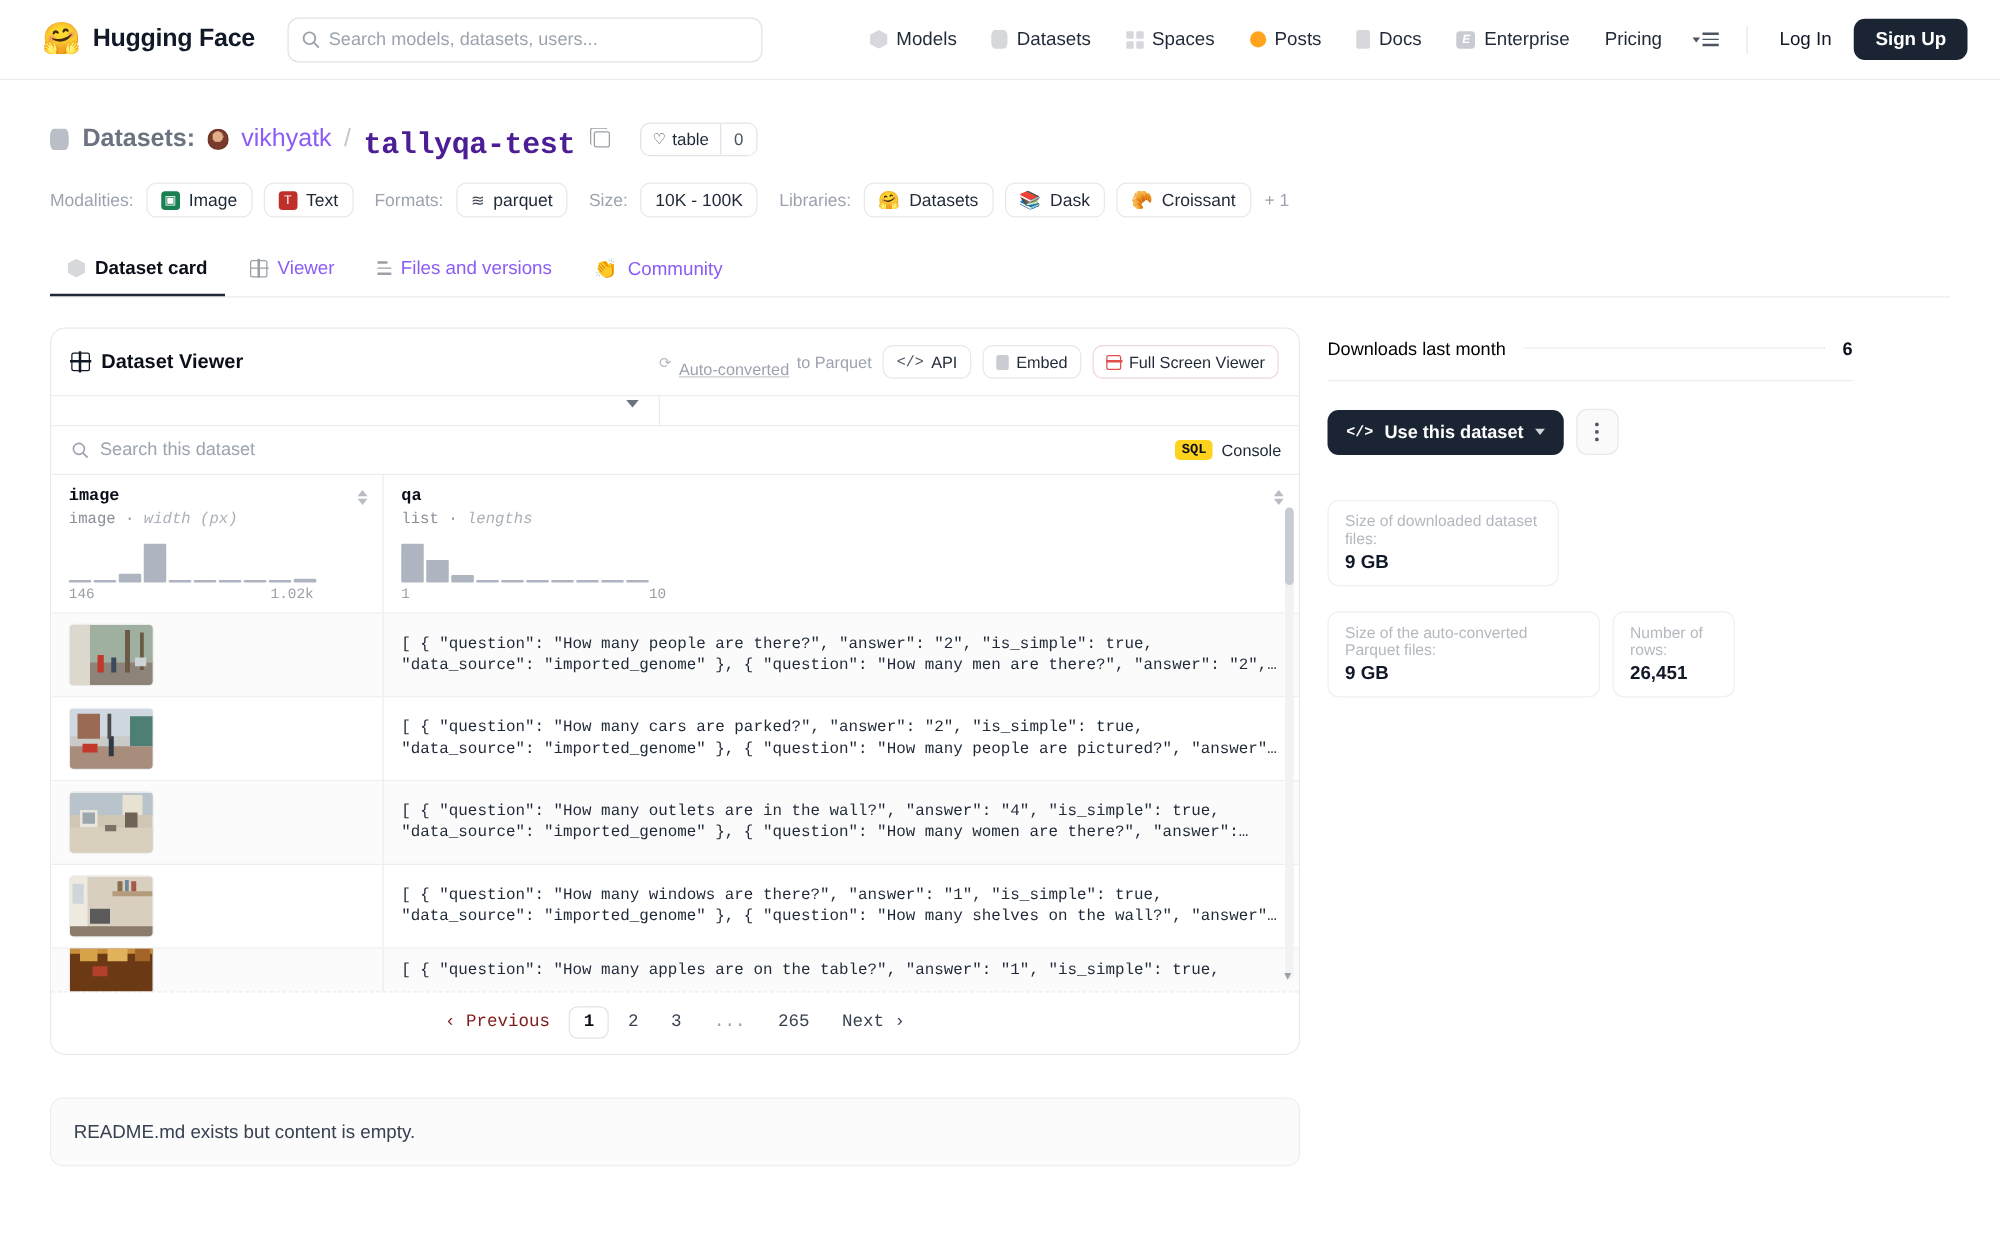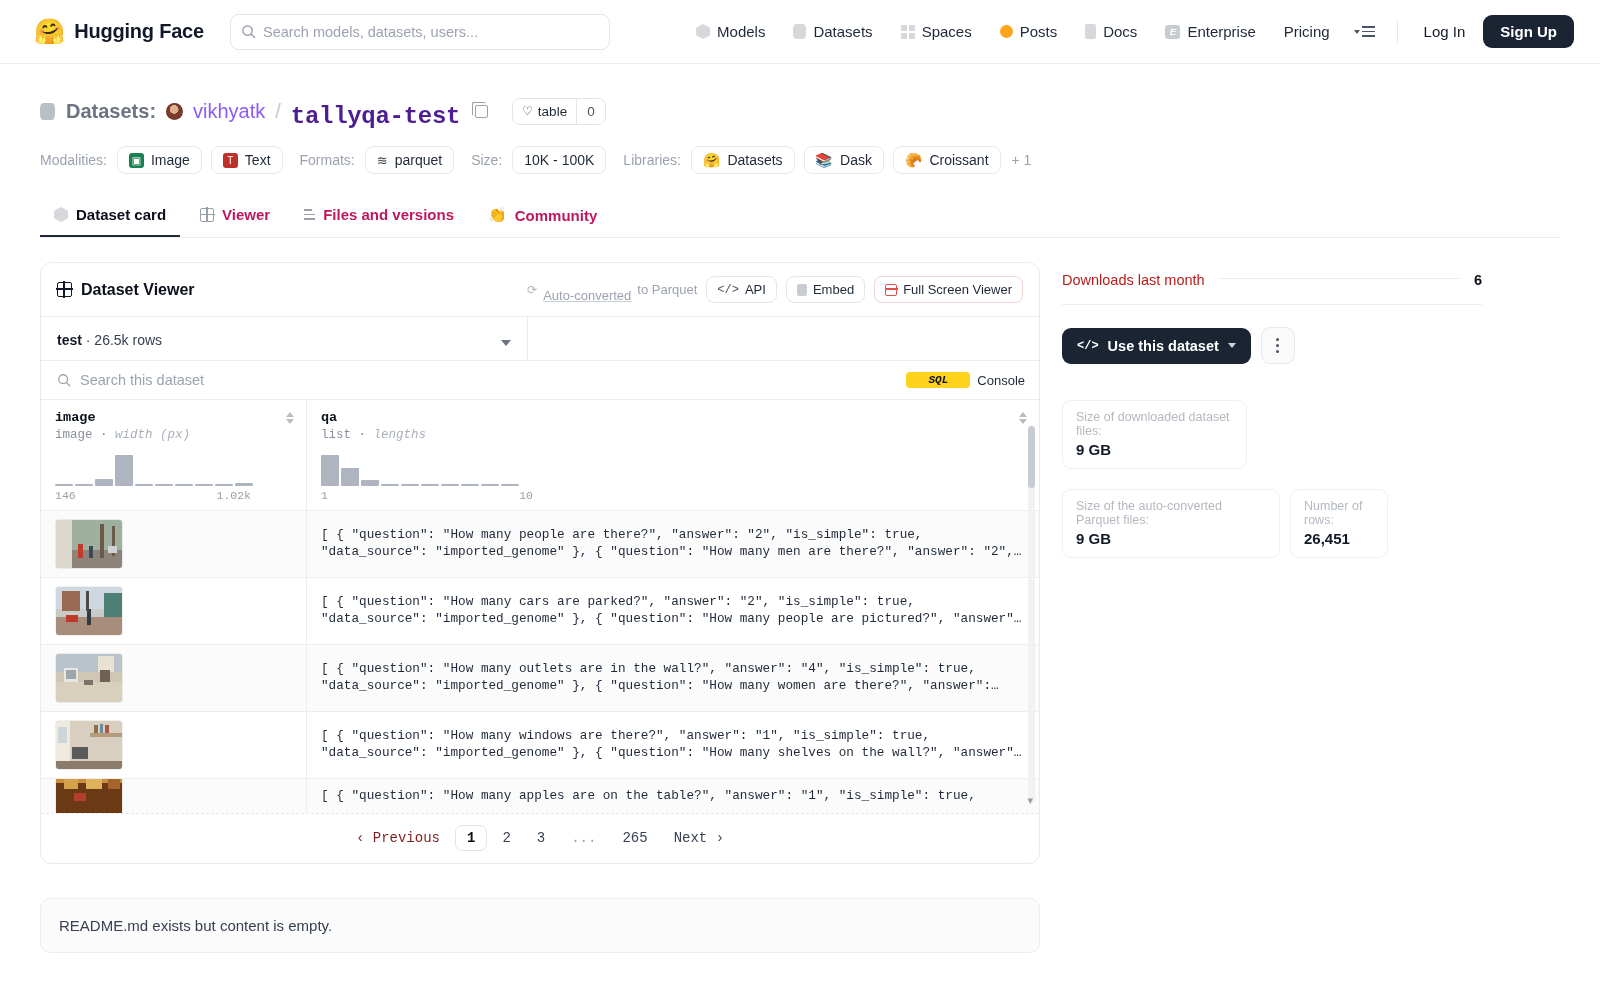--- a/index.html
+++ b/index.html
@@ -138,24 +138,23 @@
 
   
   .tabs {
     margin-top: 22px;
     display: flex; align-items: flex-start; gap: 6px;
     border-bottom: 1px solid #ececee;
   }
   .tab {
     display: flex; align-items: center; gap: 8px;
     padding: 10px 14px 12px 14px;
-    font-size: 15px; color: #be185d; cursor: pointer;
+    font-size: 15px; color: #8b5cf6; cursor: pointer;
     border-bottom: 2px solid transparent;
     margin-bottom: -1px;
-    font-weight: bold;
   }
   .tab.active { color: #0b0f19; font-weight: 700; border-bottom-color: #1f2937; }
   .tab-grid { width: 14px; height: 14px; border: 1.5px solid #9aa0a8; border-radius: 2px;
               position: relative; }
   .tab-grid:before { content:""; position:absolute; left:-1.5px; right:-1.5px; top: 5px;
                      height:1.5px; background:#9aa0a8; }
   .tab-grid:after { content:""; position:absolute; top:-1.5px; bottom:-1.5px; left: 5px;
                     width:1.5px; background:#9aa0a8; }
   .tab-files { display:flex; flex-direction:column; gap:2.5px; }
   .tab-files i { display:block; width:11px; height:1.7px; background:#9aa0a8; }
@@ -224,23 +223,22 @@
     border-top: 1px solid #ededef; padding: 11px 14px 11px 16px;
   }
   .search-left { display: flex; align-items: center; gap: 9px; }
   .search-ph { font-size: 14.5px; color: #9ca3af; }
   .sql-console {
     display: inline-flex; align-items: center; gap: 7px;
     font-size: 13px; color: #1f2937; cursor: pointer;
   }
   .sql-badge {
     background: #ffd21e; color: #0b0f19; font-weight: 700;
-    font-size: 11px; padding: 2px 22px; border-radius: 4px;
+    font-size: 11px; padding: 2px 5px; border-radius: 4px;
     font-family: "Liberation Mono", monospace;
-    font-style: italic;
   }
 
   
   .tbl-wrap { border-top: 1px solid #ededef; position: relative; }
   .tbl-head { display: flex; border-bottom: 1px solid #ededef; background: #fff; }
   .th {
     padding: 10px 14px 8px 14px;
     position: relative;
   }
   .th.c1 { width: 266px; border-right: 1px solid #ededef; }
@@ -310,21 +308,21 @@
     background: #fbfbfc;
     padding: 18px 18px;
     font-size: 15px; color: #374151;
   }
 
   
   .dl-row {
     display: flex; align-items: center; gap: 14px;
     padding-bottom: 16px; border-bottom: 1px solid #eceef0;
   }
-  .dl-label { font-size: 14.5px; color: #b91c1c; white-space: nowrap; }
+  .dl-label { font-size: 14.5px; color: #000000; white-space: nowrap; }
   .dl-dots { flex: 1; border-bottom: 1px dotted #d9dce1; height: 1px; margin-bottom: 3px; }
   .dl-value { font-size: 14.5px; font-weight: 700; color: #0b0f19; }
   .use-row { display: flex; align-items: center; gap: 10px; margin-top: 22px; }
   .use-btn {
     background: #1b2432; color: #fff; border-radius: 9px;
     padding: 10px 15px; font-size: 14.5px; font-weight: 600;
     display: inline-flex; align-items: center; gap: 9px; cursor: pointer;
   }
   .use-caret { width: 0; height: 0; border-left: 4px solid transparent;
                border-right: 4px solid transparent; border-top: 5px solid #cfd3da; }
@@ -528,24 +526,20 @@
             </span>
             <span class="btn-sm btn-fs">
               <span class="fs-ico"></span>
               <span>Full Screen Viewer</span>
             </span>
           </div>
         </div>
 
         <div class="split-row">
           <div class="split-cell">
-            <div class="split-value">
-              <span>test</span>
-              <span class="rows">· 26.5k rows</span>
-            </div>
             <span class="split-chevron"></span>
           </div>
           <div style="flex:1"></div>
         </div>
 
         <div class="search-row">
           <div class="search-left">
             <span class="ico">
               <svg width="14" height="14" viewBox="0 0 16 16">
                   <circle cx="7" cy="7" r="5" fill="none" stroke="#9ca3af" stroke-width="1.5"></circle>

